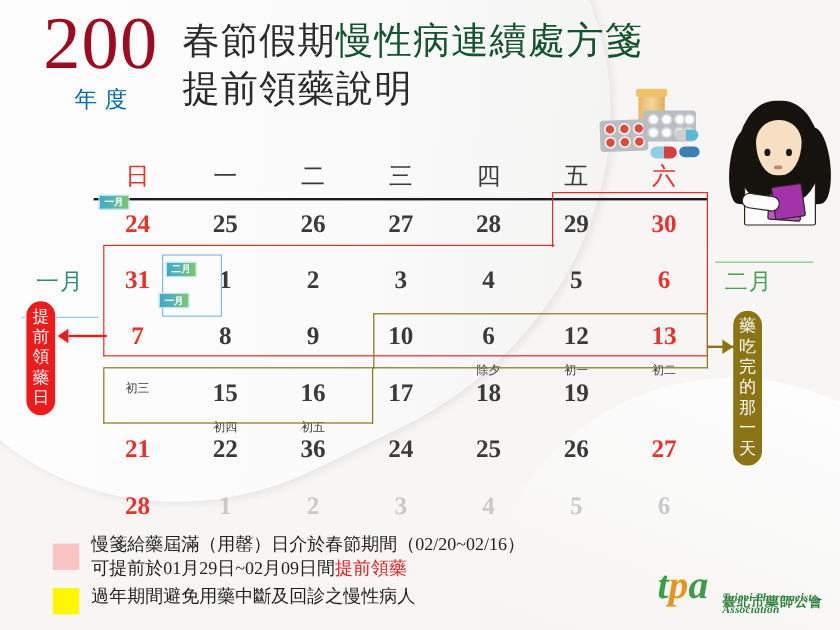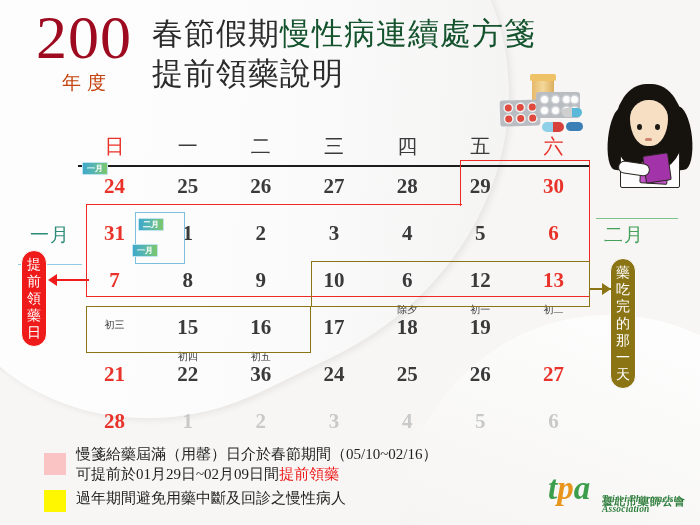--- a/index.html
+++ b/index.html
@@ -55,21 +55,21 @@
 
   
   .year-block { position:absolute; left:14px; top:6px; text-align:center; width:140px; }
   .year-num {
     font-family:"Liberation Serif", serif;
     font-size:62px; line-height:62px; color:#9e0b21; letter-spacing:1px;
     font-weight:400;
   }
   .year-suffix {
     font-family:"Liberation Serif", serif;
-    font-size:19px; color:#c2410c; letter-spacing:6px; margin-top:2px; margin-left:6px;
+    font-size:19px; color:#0369a1; letter-spacing:6px; margin-top:2px; margin-left:6px;
   }
   .title-block { position:absolute; left:152px; top:14px; width:400px; }
   .title-line { font-size:31px; line-height:40px; color:#2b2b2b; letter-spacing:1px; white-space:nowrap;}
   .title-hl { color:#14532d; }
 
   
   .pills { position:absolute; left:500px; top:78px; width:86px; height:62px; }
   .bottle { position:absolute; left:32px; top:0px; width:22px; height:30px;
             background:linear-gradient(90deg,#e6b96a,#f3d79a 50%,#dcae5d);
             border-radius:2px 2px 3px 3px; }
@@ -474,21 +474,21 @@
   <div class="bord blue" style="left:135px; top:212px; width:50px; height:52px;"></div>
 
   <div class="mchip" style="left:82px; top:162px;">一月</div>
   <div class="mchip" style="left:138px; top:218px;">二月</div>
   <div class="mchip" style="left:132px; top:244px;">一月</div>
 
   <div class="legend">
     <div class="lg-row">
       <div class="sw pink"></div>
       <div class="lg-txt">
-        <div>慢箋給藥屆滿（用罄）日介於春節期間（05/10~02/16）</div>
+        <div>慢箋給藥屆滿（用罄）日介於春節期間（02/20~02/16）</div>
         <div><span>可提前於01月29日~02月09日間</span><span class="lg-red">提前領藥</span></div>
       </div>
     </div>
     <div class="lg-row">
       <div class="sw yellow"></div>
       <div class="lg-txt">
         <div>過年期間避免用藥中斷及回診之慢性病人</div>
       </div>
     </div>
   </div>

